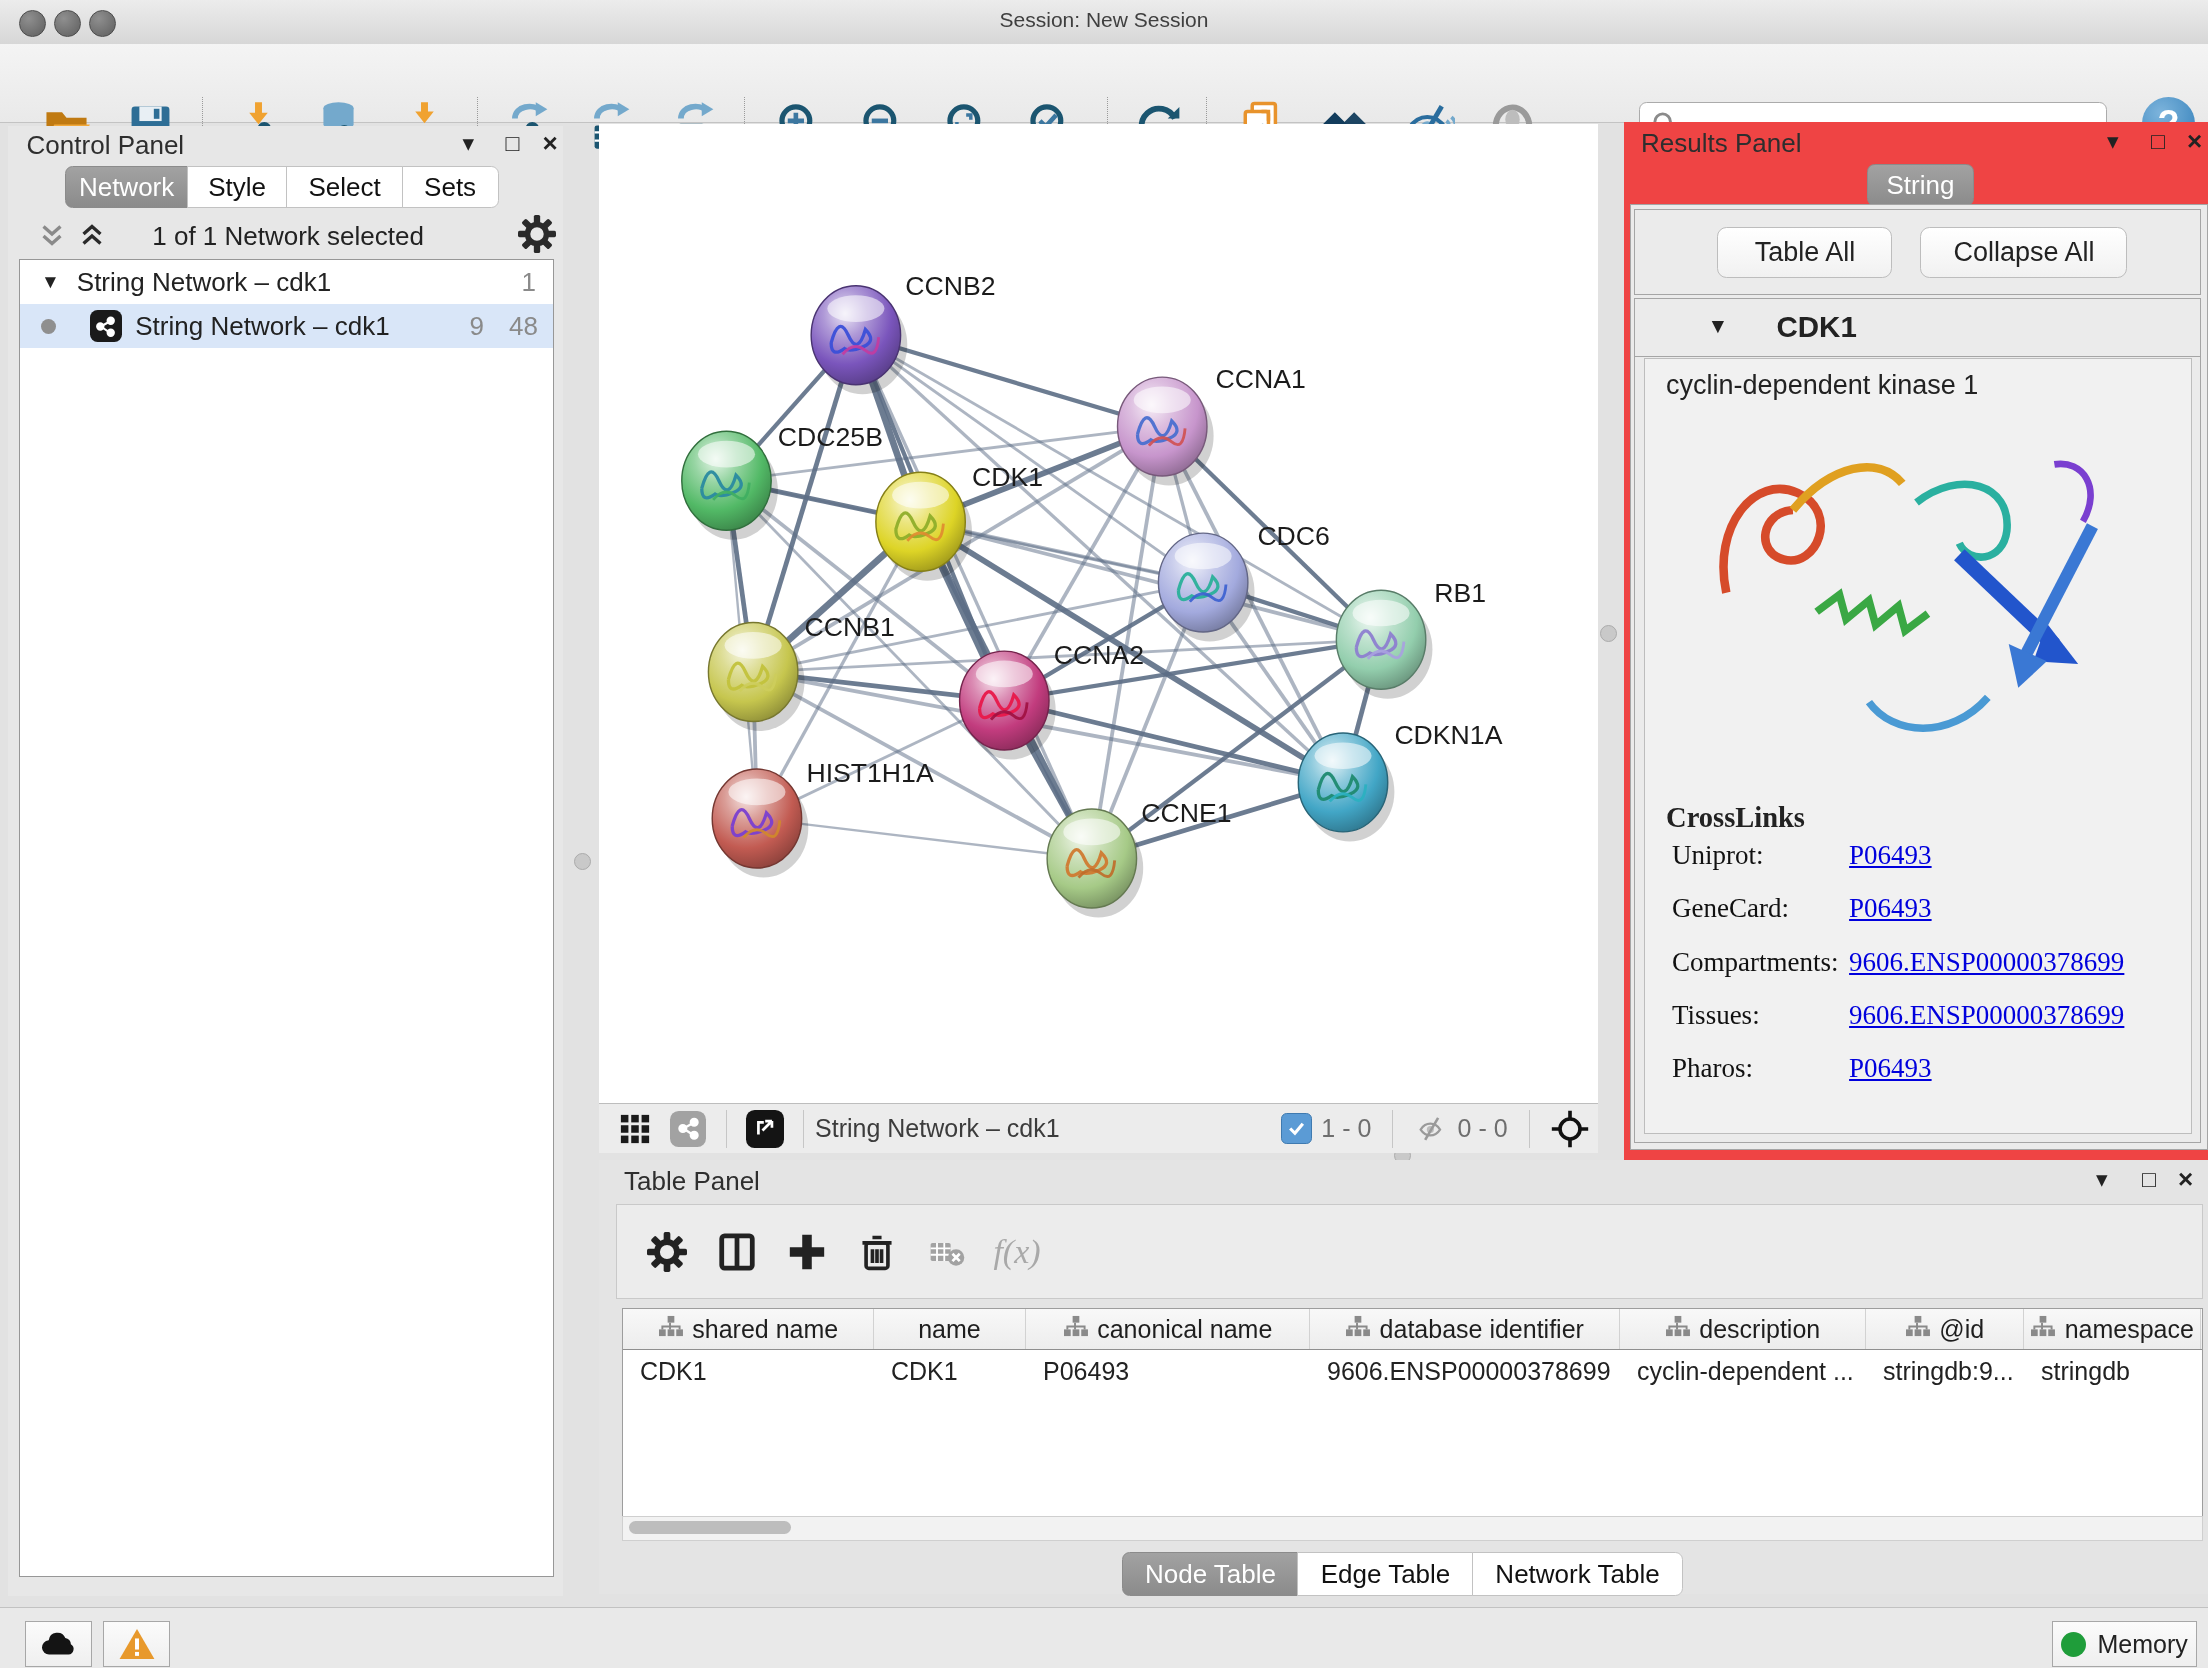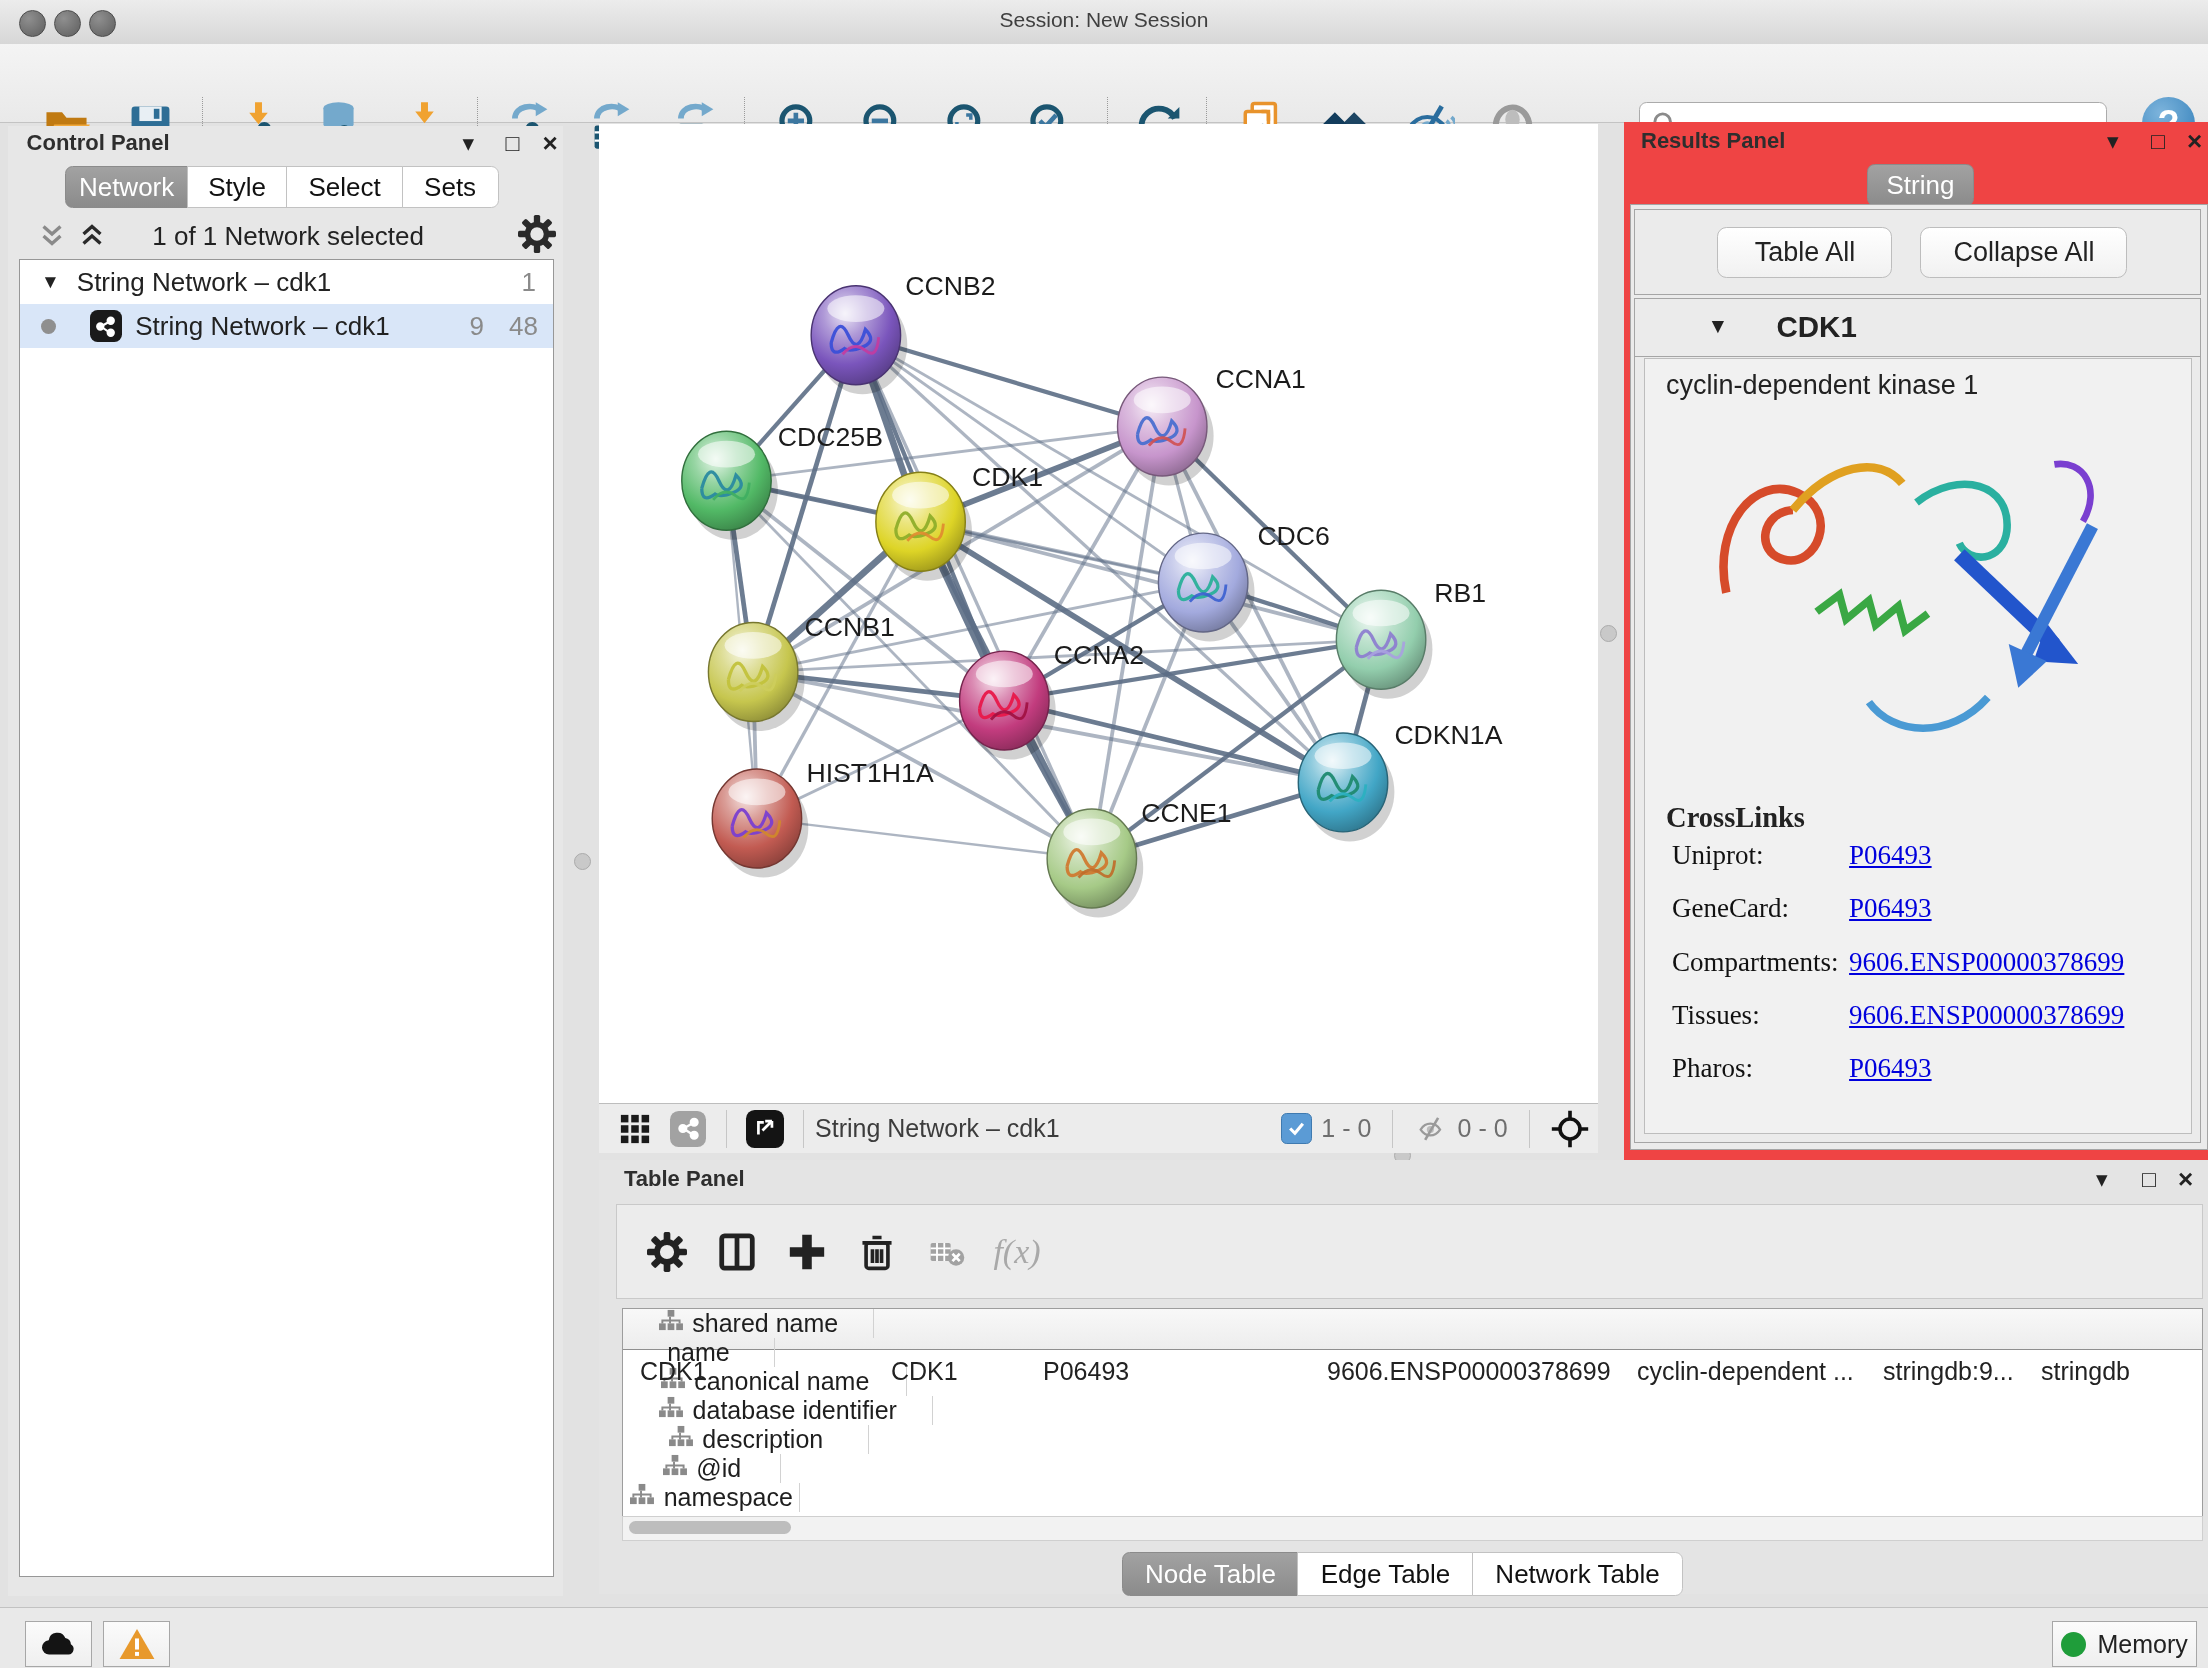--- a/index.html
+++ b/index.html
@@ -15,21 +15,21 @@
     border-bottom:1px solid #c3c3c3;}
   .tbtn{top:53px;width:57px;height:57px;display:flex;align-items:center;justify-content:center;}
   .tsep{top:53px;width:0;height:57px;border-left:1.9px dotted #9a9a9a;}
   #searchbox{left:1639px;top:58px;width:468px;height:44px;background:#fff;border:1.9px solid #ababab;
     border-radius:7.6px;display:flex;align-items:center;padding-left:11.4px;box-sizing:border-box;}
   #searchbox input{border:none;outline:none;font-size:24px;width:399px;background:transparent;}
   #help-btn{left:2142px;top:53px;width:53px;height:53px;border-radius:50%;
     background:radial-gradient(circle at 35% 30%,#7db4dc,#2f7db8);color:#fff;font-size:36px;font-weight:bold;
     display:flex;align-items:center;justify-content:center;}
   
-  .panel-title{font-size:22px;color:#2e2e2e;font-weight:bold;}
+  .panel-title{font-size:26px;color:#2e2e2e;}
   .tab{height:40px;display:flex;align-items:center;justify-content:center;font-size:26px;
     background:#fff;border:1px solid #c2c2c2;color:#111;}
   .tab.sel{background:linear-gradient(#a2a2a2,#8b8b8b);color:#fff;border-color:#8b8b8b;}
   
   #control-panel{left:7.6px;top:126px;width:555px;height:1470px;background:#e7e7e7;}
   #cp-tabs .tab{position:absolute;top:0;}
   #cp-tree{left:11.4px;top:133px;width:533px;height:1316px;background:#fff;border:1px solid #979797;}
   .tree-row{height:44px;display:flex;align-items:center;font-size:26px;}
   .tree-row.sel{background:#d9e6f8;}
   .cnt{color:#8a8a8a;}
@@ -49,21 +49,21 @@
   .serif{font-family:"Liberation Serif",serif;}
   .xl-row{position:absolute;font-size:27px;}
   .xl-label{position:absolute;left:27px;color:#111;}
   .xl-val{position:absolute;left:204px;color:#0000dd;text-decoration:underline;}
   
   #table-panel{left:599px;top:1160px;width:1609px;height:434px;background:#e4e4e4;}
   #tp-toolbar{left:17px;top:44px;width:1585px;height:93px;background:#ececec;border:1px solid #c9c9c9;
     display:flex;align-items:center;}
   .tp-icon{width:70px;height:61px;display:flex;align-items:center;justify-content:center;}
   #tp-table{left:23px;top:148px;width:1579px;height:207px;background:#fff;border:1px solid #9d9d9d;}
-  #tp-header{display:flex;height:40px;background:linear-gradient(#f8f8f8,#ededed);border-bottom:1.9px solid #8f8f8f;flex-direction:column;}
+  #tp-header{display:flex;height:40px;background:linear-gradient(#f8f8f8,#ededed);border-bottom:1.9px solid #8f8f8f;}
   .th{display:flex;align-items:center;justify-content:center;font-size:25px;color:#1e1e1e;
       border-right:1px solid #d2d2d2;box-sizing:border-box;gap:9.5px;}
   #tp-row{display:flex;height:42px;align-items:center;font-size:25px;}
   .td{padding-left:17px;box-sizing:border-box;white-space:nowrap;overflow:hidden;}
   #tp-hscroll{left:23px;top:356px;width:1579px;height:23px;background:#f2f2f2;border:1px solid #cfcfcf;}
   #tp-thumb{left:5.7px;top:3.8px;width:162px;height:13.3px;background:#bdbdbd;border-radius:7.6px;}
   #tp-tabs .tab{position:absolute;top:0;height:42px;}
   
   #statusbar{left:0;top:1607px;width:2208px;height:61px;background:#e9e9e9;border-top:1px solid #c2c2c2;}
   .sb-btn{top:13.3px;width:65px;height:44px;background:linear-gradient(#fbfbfb,#efefef);

